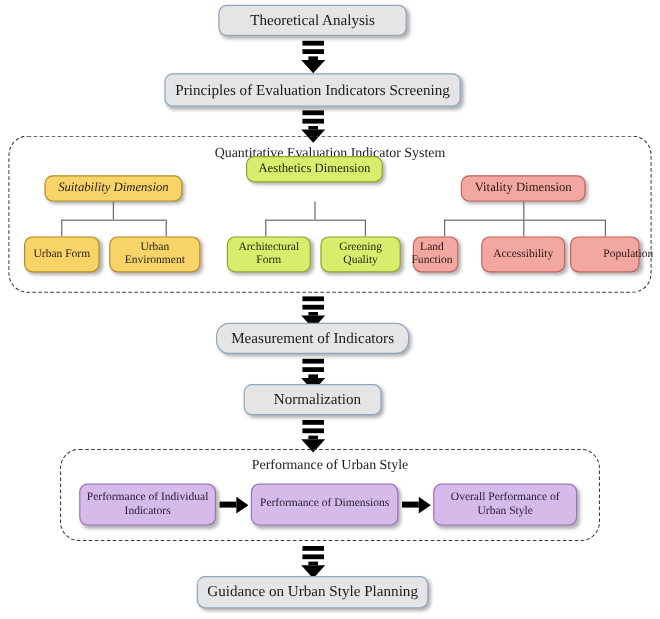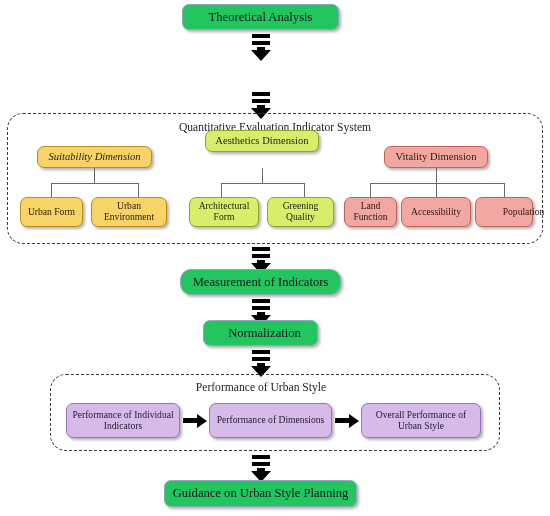--- a/index.html
+++ b/index.html
@@ -11,21 +11,21 @@
   #canvas{position:absolute;inset:0;}
 
   
   .node{
     position:absolute;box-sizing:border-box;
     display:flex;align-items:center;justify-content:center;text-align:center;
     border-radius:7px;line-height:1.12;
     box-shadow:2px 2px 3px rgba(0,0,0,.30);
     padding:2px 4px;
   }
-  .blue{background:#22c55e;border:1px solid #8ea6be;color:#17171d;}
+  .blue{background:#e5e5e5;border:1px solid #8ea6be;color:#17171d;}
   .yellow{background:#f7d368;border:1px solid #b78e22;color:#2a2118;}
   .green{background:#d9ed6d;border:1px solid #8fa52c;color:#22260f;}
   .pink{background:#f2a8a0;border:1px solid #c4635c;color:#2b1614;}
   .purple{background:#d6bbea;border:1px solid #9a72bd;color:#221a2b;}
 
   .fs13{font-size:12.6px;}
   .fs11{font-size:10.6px;}
   .fs10{font-size:9.6px;}
 
   
@@ -71,20 +71,23 @@
     <span>Theoretical Analysis</span>
   </div>
 
   <div class="sarrow" style="left:252px;top:34px;">
     <div class="bar"></div>
     <div class="bar"></div>
     <div class="stem"></div>
     <div class="head"></div>
   </div>
 
+  <div class="node blue fs13" style="left:137px;top:61px;width:247px;height:28px;">
+    <span>Principles of Evaluation Indicators Screening</span>
+  </div>
 
   <div class="sarrow" style="left:252px;top:92px;">
     <div class="bar"></div>
     <div class="bar"></div>
     <div class="stem"></div>
     <div class="head"></div>
   </div>
 
   <div class="group" style="left:7px;top:113px;width:536px;height:131px;"></div>
   <div class="group-title" style="left:7px;top:121px;width:536px;">Quantitative Evaluation Indicator System</div>
@@ -121,21 +124,21 @@
 
   <div class="node pink fs11" style="left:384px;top:146px;width:104px;height:22px;">
     <span>Vitality Dimension</span>
   </div>
   <div class="ln lnv" style="left:436px;top:168px;height:15px;"></div>
   <div class="ln lnh" style="left:370px;top:183px;width:134px;"></div>
   <div class="ln lnv" style="left:370px;top:183px;height:14px;"></div>
   <div class="ln lnv" style="left:436px;top:183px;height:14px;"></div>
   <div class="ln lnv" style="left:504px;top:183px;height:14px;"></div>
 
-  <div class="node pink fs10" style="left:344px;top:197px;width:53px;height:30px;">
+  <div class="node pink fs10" style="left:344px;top:197px;width:38px;height:30px;justify-content:flex-end;">
     <span>Land Function</span>
   </div>
   <div class="node pink fs10" style="left:401px;top:197px;width:70px;height:30px;">
     <span>Accessibility</span>
   </div>
   <div class="node pink fs10" style="left:475px;top:197px;width:58px;height:30px;padding-left:43px;">
     <span>Population</span>
   </div>
 
   <div class="sarrow" style="left:252px;top:247px;">
@@ -161,21 +164,21 @@
   </div>
 
   <div class="sarrow" style="left:252px;top:350px;">
     <div class="bar"></div>
     <div class="bar"></div>
     <div class="stem"></div>
     <div class="head"></div>
   </div>
 
   <div class="group" style="left:50px;top:374px;width:450px;height:77px;"></div>
-  <div class="group-title" style="left:36px;top:381px;width:450px;">Performance of Urban Style</div>
+  <div class="group-title" style="left:50px;top:381px;width:450px;">Performance of Urban Style</div>
 
   <div class="node purple fs10" style="left:66px;top:403px;width:114px;height:35px;">
     <span>Performance of Individual Indicators</span>
   </div>
   <div class="harrow" style="left:183px;top:415px;width:24px;">
     <div class="shaft"></div>
     <div class="tip"></div>
   </div>
 
   <div class="node purple fs10" style="left:209px;top:403px;width:123px;height:35px;">

